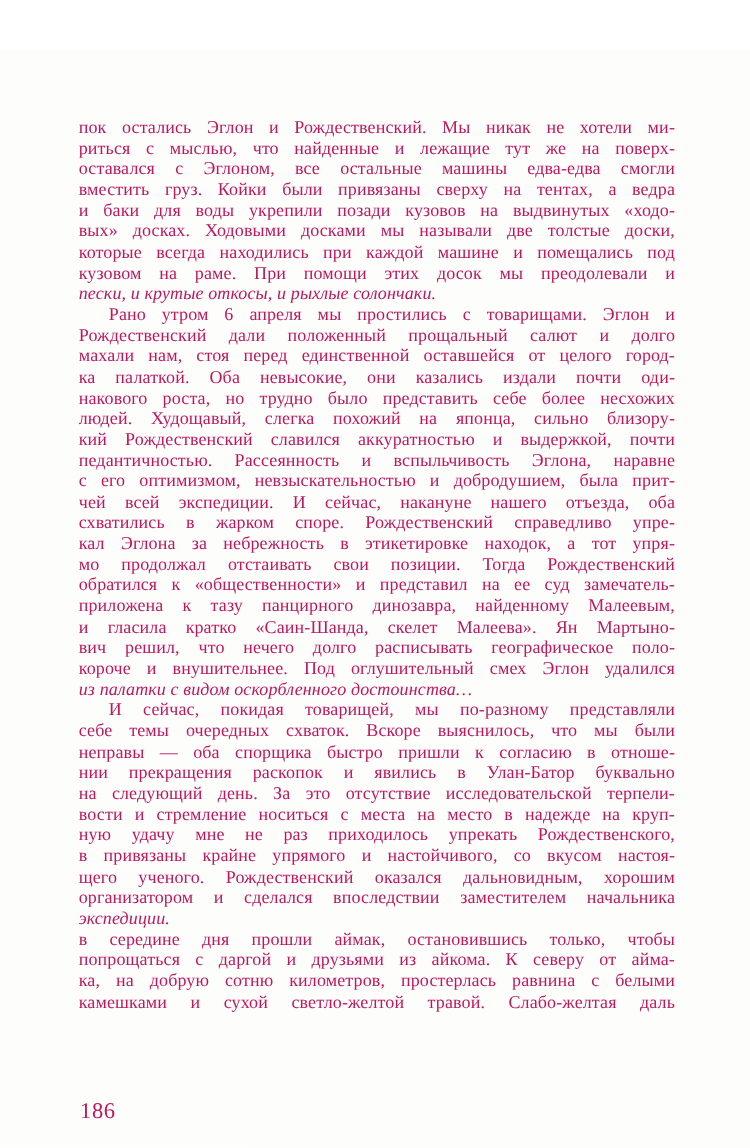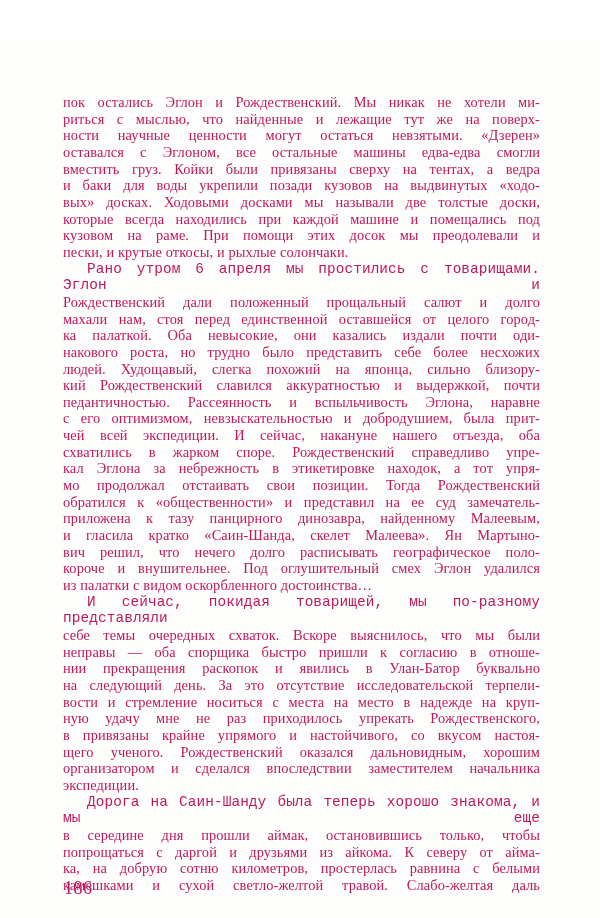--- a/index.html
+++ b/index.html
@@ -27,41 +27,40 @@
     letter-spacing: 0.1px;
   }
   .line {
     text-align: justify;
     text-align-last: justify;
     white-space: normal;
   }
   .line.no-just {
     text-align: center;
     text-align-last: left;
+    font-style: italic;
   }
   .line.indent {
     text-indent: 24px;
-    font-family: Liberation Mono, monospace;
   }
   .page-number {
     position: absolute;
     left: 64px;
     top: 838px;
     font-size: 18px;
     letter-spacing: 0.5px;
   }
 </style>
 </head>
 <body>
 
 <div class="page" style="background: rgb(253, 253, 252); color: #be185d; margin-top: 40px;">
   <div class="text-block" id="text-block">
       <div class="line">пок остались Эглон и Рождественский. Мы никак не хотели ми-</div>
       <div class="line">риться с мыслью, что найденные и лежащие тут же на поверх-</div>
-      <div class="line">ности научные ценности могут остаться невзятыми. «Дзерен»</div>
       <div class="line">оставался с Эглоном, все остальные машины едва-едва смогли</div>
       <div class="line">вместить груз. Койки были привязаны сверху на тентах, а ведра</div>
       <div class="line">и баки для воды укрепили позади кузовов на выдвинутых «ходо-</div>
       <div class="line">вых» досках. Ходовыми досками мы называли две толстые доски,</div>
       <div class="line">которые всегда находились при каждой машине и помещались под</div>
       <div class="line">кузовом на раме. При помощи этих досок мы преодолевали и</div>
       <div class="line no-just">пески, и крутые откосы, и рыхлые солончаки.</div>
       <div class="line indent">Рано утром 6 апреля мы простились с товарищами. Эглон и</div>
       <div class="line">Рождественский дали положенный прощальный салют и долго</div>
       <div class="line">махали нам, стоя перед единственной оставшейся от целого город-</div>
@@ -85,20 +84,19 @@
       <div class="line">себе темы очередных схваток. Вскоре выяснилось, что мы были</div>
       <div class="line">неправы — оба спорщика быстро пришли к согласию в отноше-</div>
       <div class="line">нии прекращения раскопок и явились в Улан-Батор буквально</div>
       <div class="line">на следующий день. За это отсутствие исследовательской терпели-</div>
       <div class="line">вости и стремление носиться с места на место в надежде на круп-</div>
       <div class="line">ную удачу мне не раз приходилось упрекать Рождественского,</div>
       <div class="line">в привязаны крайне упрямого и настойчивого, со вкусом настоя-</div>
       <div class="line">щего ученого. Рождественский оказался дальновидным, хорошим</div>
       <div class="line">организатором и сделался впоследствии заместителем начальника</div>
       <div class="line no-just">экспедиции.</div>
-      <div class="line indent">Дорога на Саин-Шанду была теперь хорошо знакома, и мы еще</div>
       <div class="line">в середине дня прошли аймак, остановившись только, чтобы</div>
       <div class="line">попрощаться с даргой и друзьями из айкома. К северу от айма-</div>
       <div class="line">ка, на добрую сотню километров, простерлась равнина с белыми</div>
       <div class="line">камешками и сухой светло-желтой травой. Слабо-желтая даль</div>
     </div>
   <div class="page-number">186</div>
 </div>
 
 </body></html>

